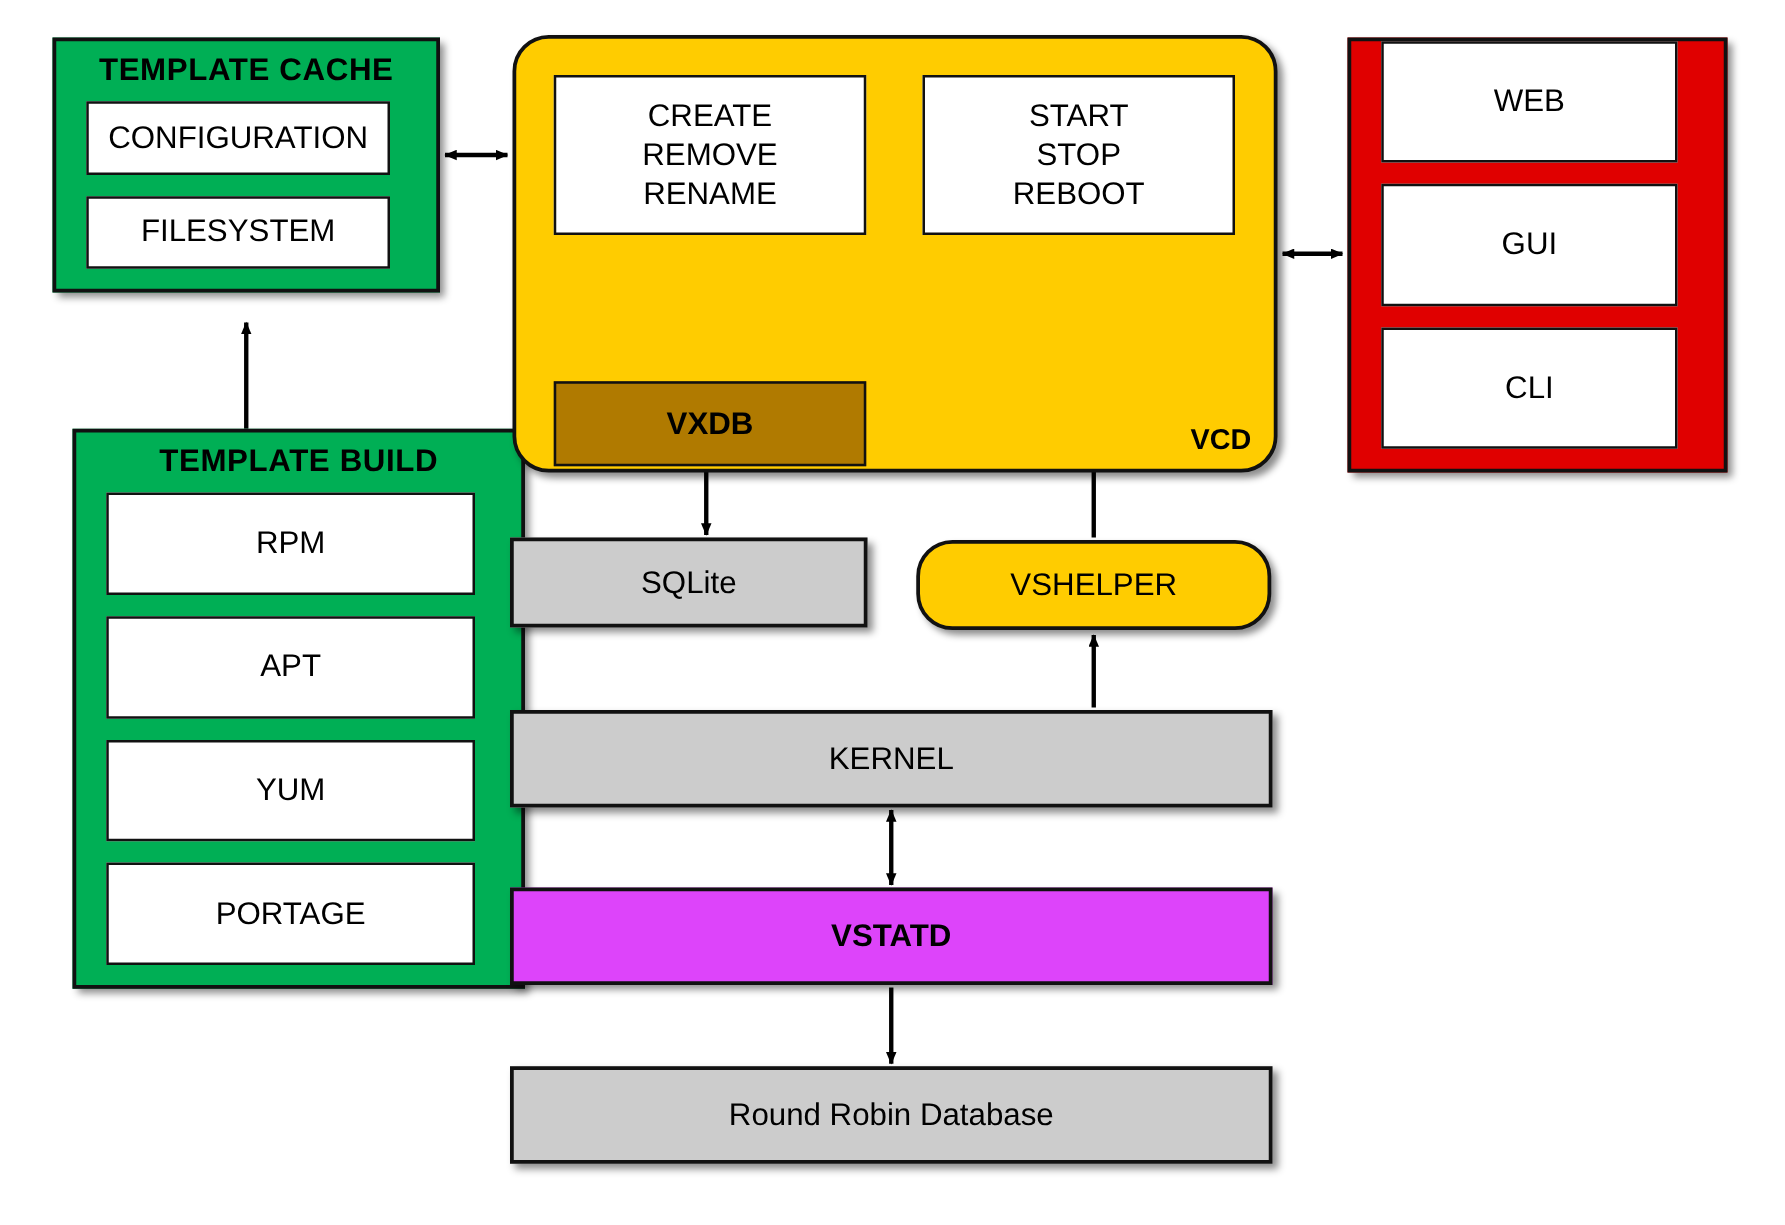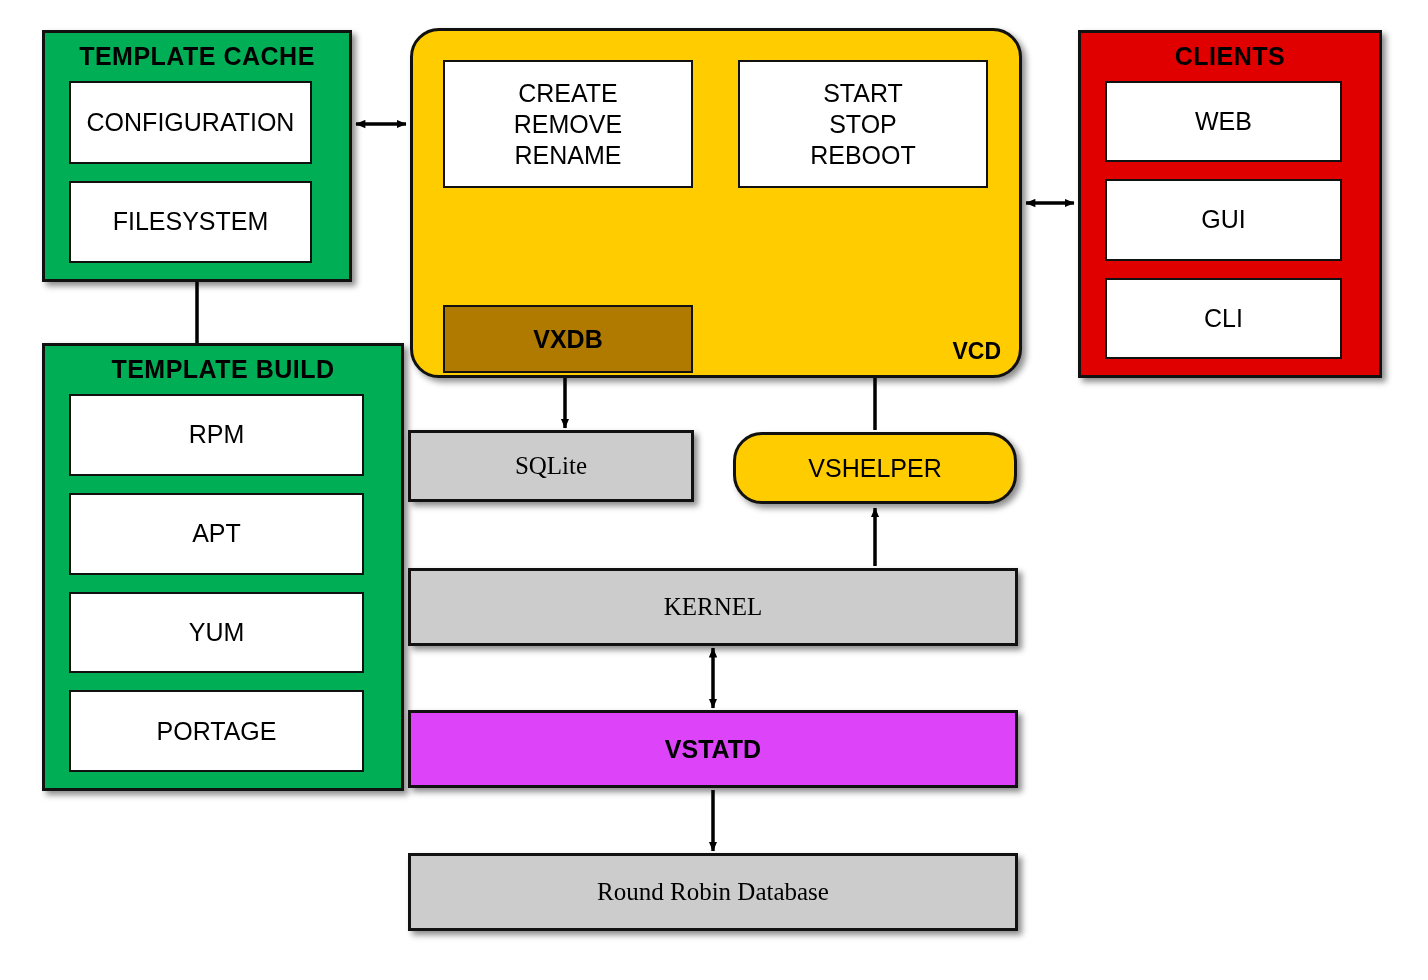--- a/index.html
+++ b/index.html
@@ -61,26 +61,26 @@
     font-size: 25px;
     color: #000000;
   }
   .bold { font-weight: bold; }
 
   
   .c-green   { background: #00AF55; }
   .c-red     { background: #E00000; }
   .c-yellow  { background: #FFCC00; border-radius: 29px; }
   .c-brown   { background: #B07A00; margin-top: 28px; }
-  .c-gray    { background: #CCCCCC; font-family: Liberation Serif, serif; }
+  .c-gray    { background: #CCCCCC; }
   .c-magenta { background: #DD44FA; }
 
   
-  #template-cache { left: 42px;   top: 30px;  width: 310px; height: 252px; }
-  #template-build { left: 42px;   top: 343px; width: 362px; height: 448px; }
+  #template-cache { left: 42px;   top: 30px;  width: 310px; height: 204px; }
+  #template-build { left: 58px;   top: 343px; width: 362px; height: 448px; }
   #vcd            { left: 410px;  top: 28px;  width: 612px; height: 350px; }
   #clients        { left: 1078px; top: 30px;  width: 304px; height: 348px; }
 
   #vcd-create  { left: 30px;  top: 29px;  width: 250px; height: 128px; }
   #vcd-start   { left: 325px; top: 29px;  width: 250px; height: 128px; }
   #vcd-vxdb    { left: 30px;  top: 246px; width: 250px; height: 68px; }
   .inner-box {
     position: absolute;
     box-sizing: border-box;
     border: 2px solid #111111;
@@ -175,21 +175,20 @@
       <span>CREATE<br>REMOVE<br>RENAME</span>
     </div>
     <div class="inner-box" id="vcd-start" style="background:#ffffff;">
       <span>START<br>STOP<br>REBOOT</span>
     </div>
     <div class="inner-box c-brown bold" id="vcd-vxdb">VXDB</div>
     <div id="vcd-label">VCD</div>
   </div>
 
   <div class="box group c-red" id="clients">
-    <div class="group-title">CLIENTS</div>
     <div class="group-body">
       <div class="sub">WEB</div>
       <div class="sub">GUI</div>
       <div class="sub">CLI</div>
     </div>
   </div>
 
   <div class="box c-gray leaf" id="sqlite">SQLite</div>
 
   <div class="box c-yellow leaf" id="vshelper">VSHELPER</div>

